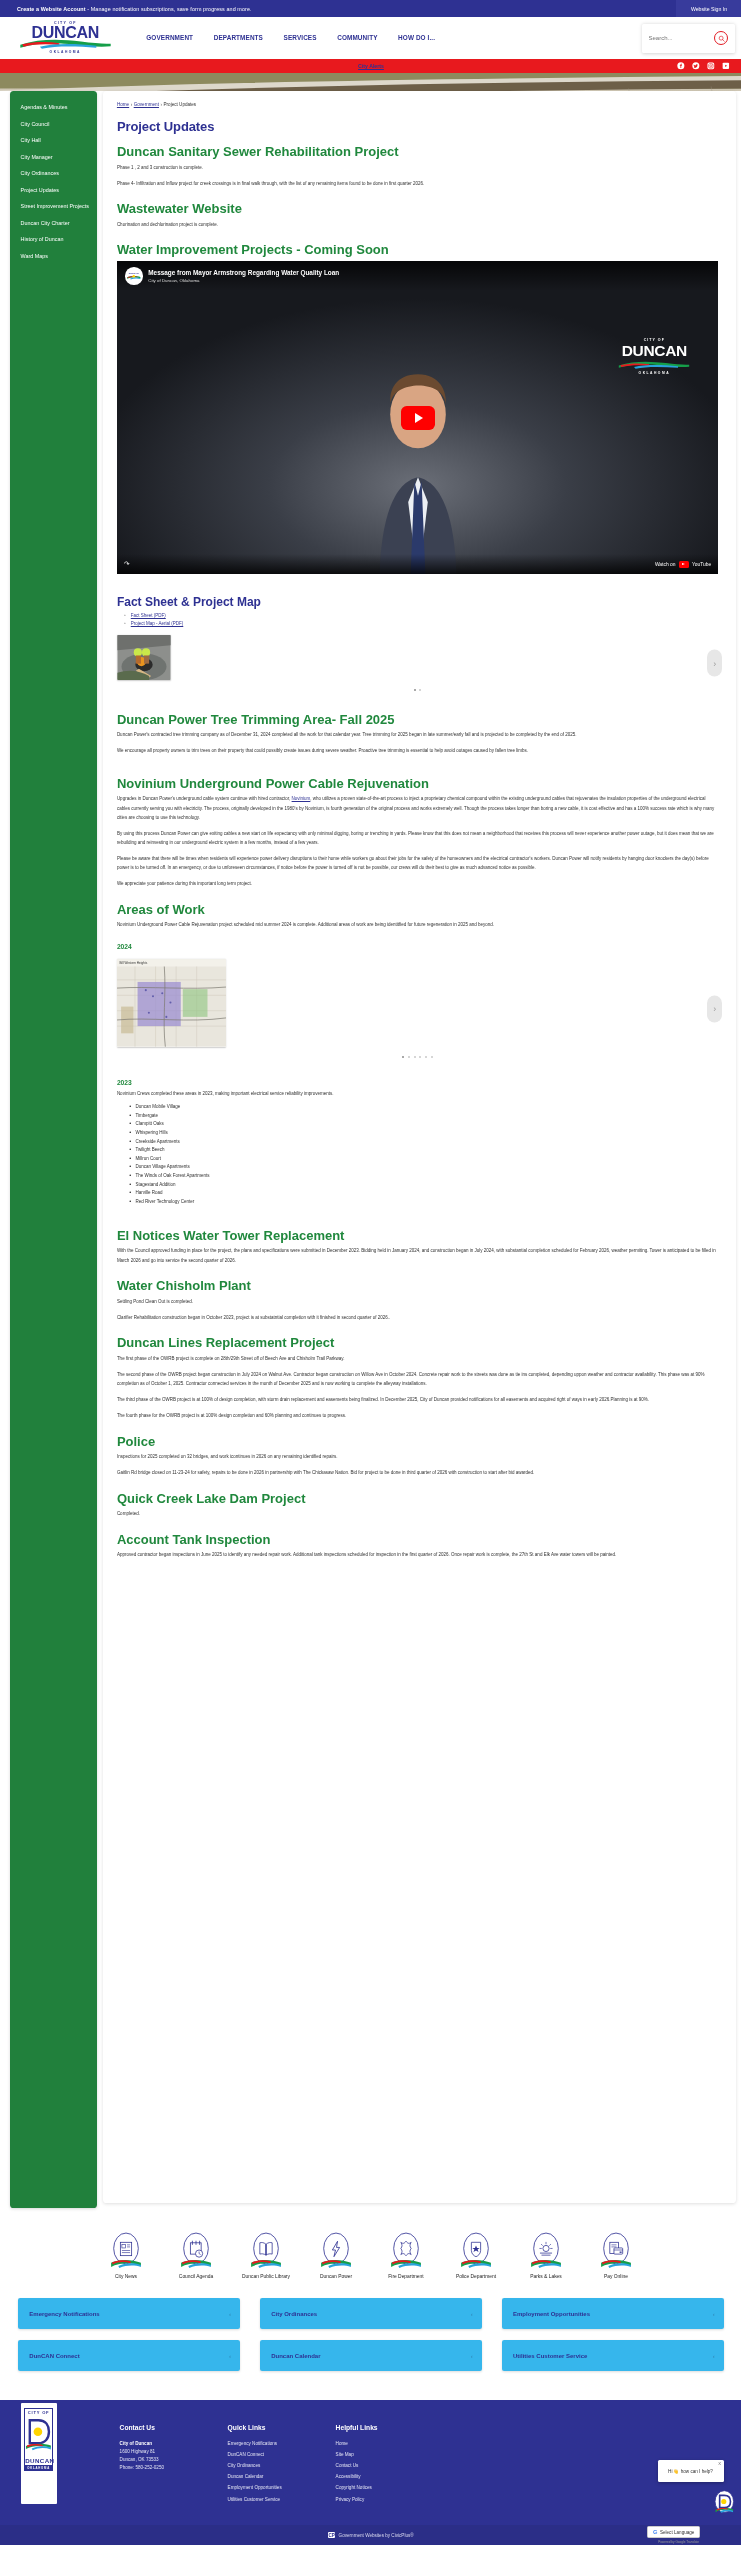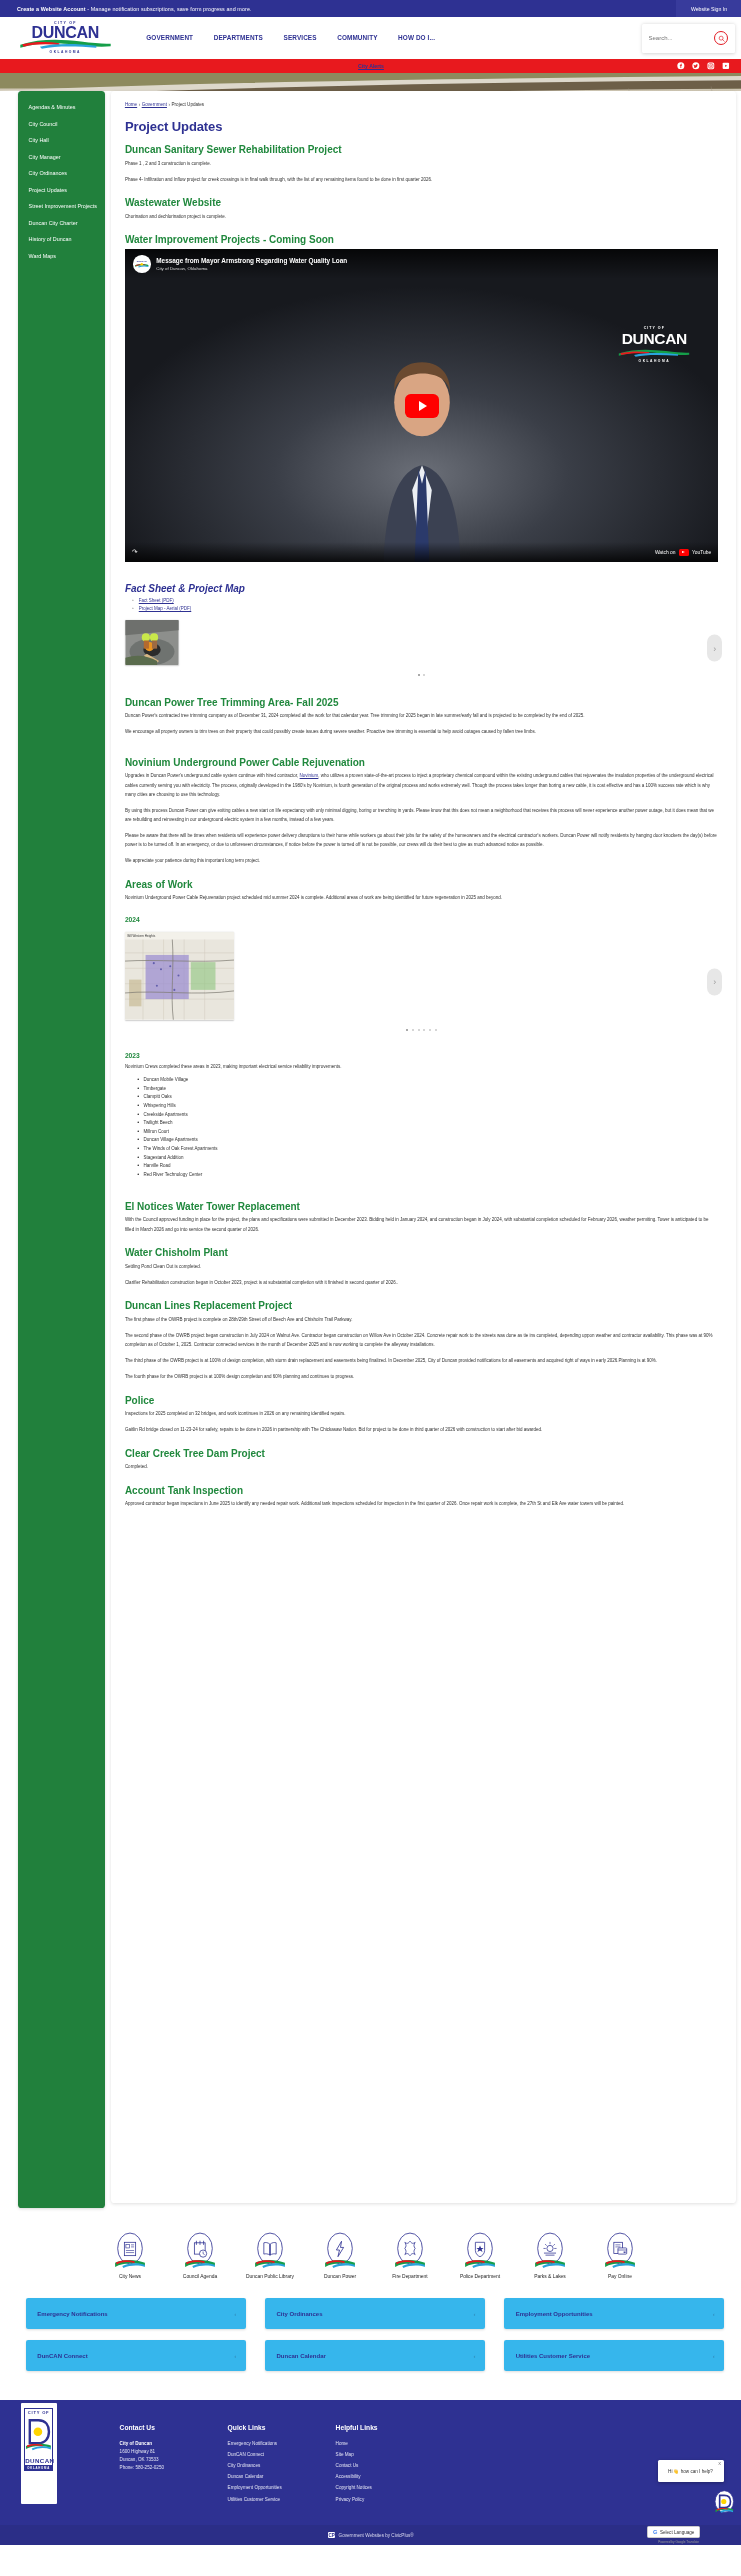--- a/index.html
+++ b/index.html
@@ -115,21 +115,21 @@
   
   .hero {
     height: 160px;
     position: relative;
     overflow: hidden;
     background: linear-gradient(#b9ac8e, #cbc3ae);
   }
   .hero-img { width: 100%; height: 100%; display: block; }
 
   
-  .page-wrap { position: relative; background: #fff; padding-bottom: 5.2px; padding-left: 8px; }
+  .page-wrap { position: relative; background: #fff; padding-bottom: 5.2px; }
   .content-row {
     display: flex;
     align-items: flex-start;
     margin-top: -142px;
     position: relative;
     z-index: 5;
     padding: 0 6.2px 0 10.3px;
     gap: 6.2px;
   }
 
@@ -167,30 +167,29 @@
 
   h1.page-title {
     color: #2e3192;
     font-size: 13px;
     font-weight: bold;
     margin-bottom: 9.8px;
     letter-spacing: -0.1px;
   }
   h2.sec-green {
     color: #20883d;
-    font-size: 10px;
+    font-size: 13px;
     font-weight: bold;
     margin: 0 0 3.6px 0;
   }
   h2.sec-blue {
     color: #2e3192;
-    font-size: 10px;
+    font-size: 12px;
     font-weight: bold;
     margin: 0 0 4.1px 0;
-    font-style: italic;
   }
   h3.year {
     color: #20883d;
     font-size: 6.7px;
     font-weight: bold;
     margin: 0 0 3.1px 0;
   }
   p.body-txt {
     font-size: 4.5px;
     line-height: 2.05;
@@ -791,21 +790,21 @@
 
     <div class="gap-md"></div>
 
     <h2 class="sec-green">Police</h2>
     <p class="body-txt">Inspections for 2025 completed on 32 bridges, and work icontinues in 2026 on any remaining identified repairs.</p>
     <div class="gap-sm"></div>
     <p class="body-txt">Gaitlin Rd bridge closed on 11-23-24 for safety, repairs to be done in 2026 in partnership with The Chickasaw Nation. Bid for project to be done in third quarter of 2026 with construction to start after bid awarded.</p>
 
     <div class="gap-md"></div>
 
-    <h2 class="sec-green">Clear Creek Tree Dam Project</h2>
+    <h2 class="sec-green">Quick Creek Lake Dam Project</h2>
     <p class="body-txt">Completed.</p>
 
     <div class="gap-md"></div>
 
     <h2 class="sec-green">Account Tank Inspection</h2>
     <p class="body-txt">Approved contractor began inspections in June 2025 to identify any needed repair work. Additional tank inspections scheduled for inspection in the first quarter of 2026. Once repair work is complete, the 27th St and Elk Ave water towers will be painted.</p>
 
   </main>
 </div>
 

